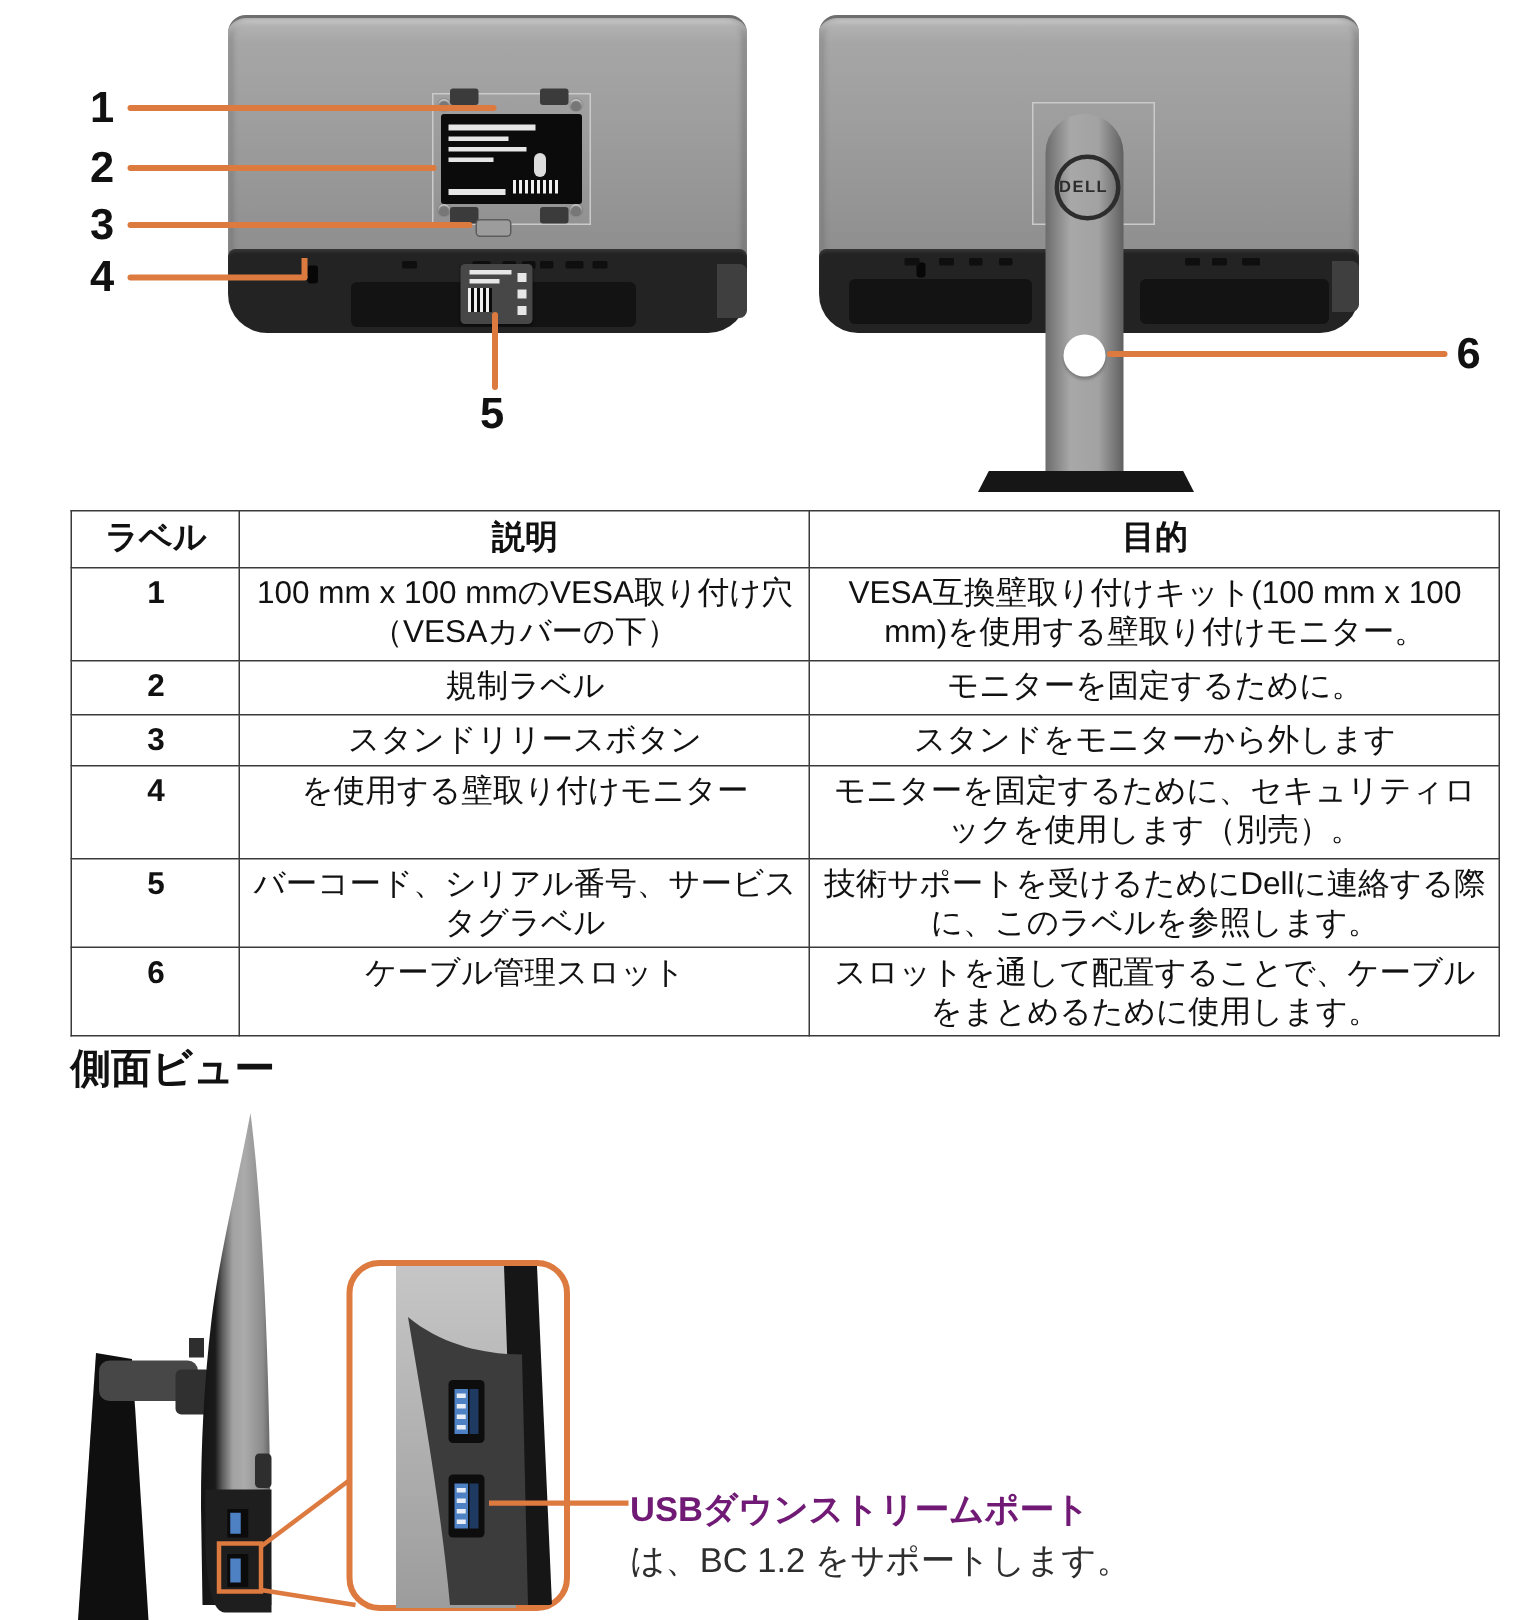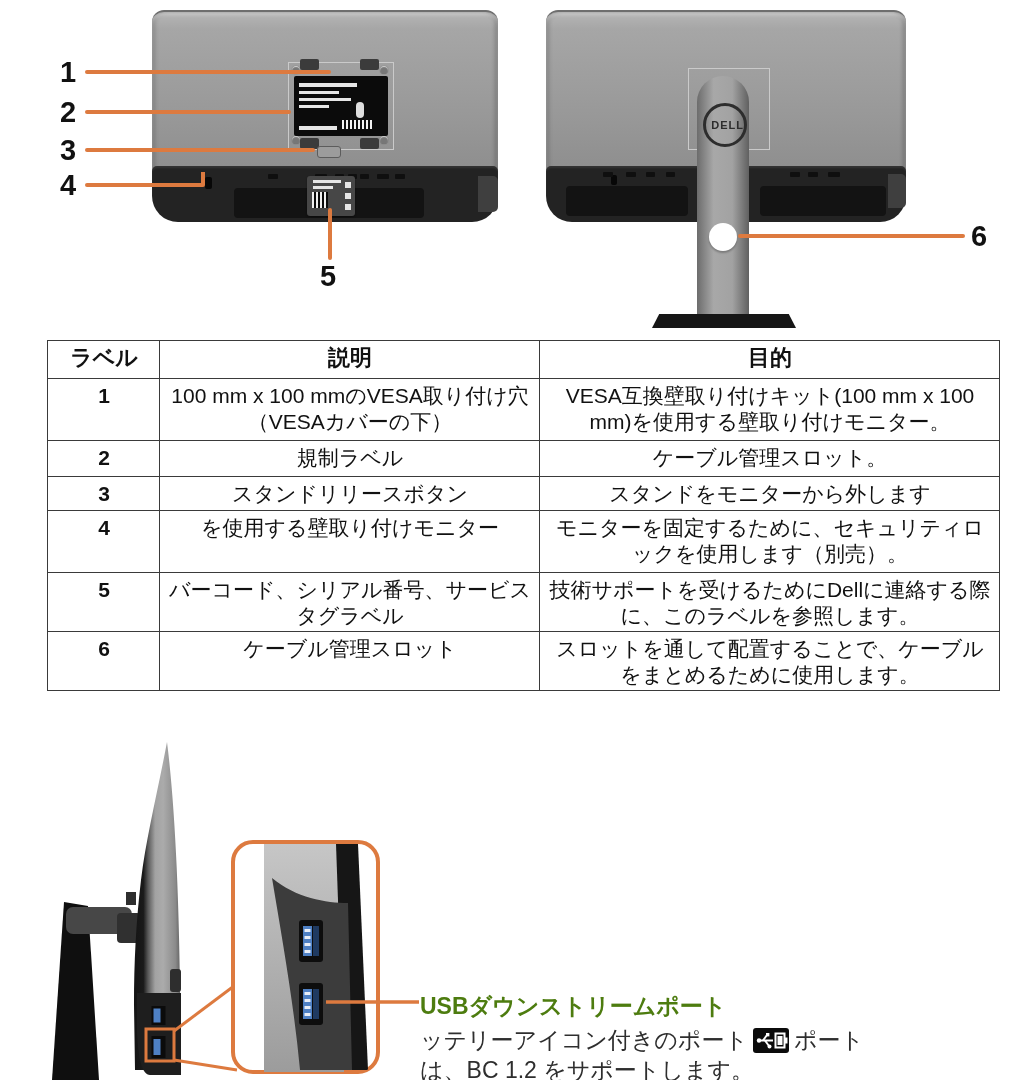--- a/index.html
+++ b/index.html
@@ -29,34 +29,34 @@
     box-shadow:inset 0 1px 1px rgba(255,255,255,.7),0 0 1px #555;}
   .vtab{position:absolute;width:19px;height:11px;background:#3b3b3b;border-radius:2px;}
   .reg-label{position:absolute;background:#0b0b0b;border-radius:2px;}
   .wmark{position:absolute;background:#e6e6e6;}
   .barcode{position:absolute;background:repeating-linear-gradient(90deg,#f0f0f0 0 2px,#0b0b0b 2px 4px);}
   .release-btn{position:absolute;background:#9c9c9c;border:1px solid #5c5c5c;border-radius:3px;}
   .svc-label{position:absolute;background:#474747;border-radius:3px;box-shadow:0 1px 2px rgba(0,0,0,.4);}
   .stand-col{position:absolute;background:linear-gradient(90deg,#6c6c6c 0%,#a8a8a8 32%,#a2a2a2 68%,#606060 100%);
     border-radius:26px 26px 0 0;}
   .dell-logo{position:absolute;width:38px;height:38px;border:3px solid #2d2d2d;border-radius:50%;
-    display:flex;align-items:center;justify-content:flex-end;font-weight:bold;font-size:11px;
+    display:flex;align-items:center;justify-content:flex-start;font-weight:bold;font-size:11px;
     color:#2d2d2d;letter-spacing:1px;}
   .cable-hole{position:absolute;width:28px;height:28px;border-radius:50%;background:#ffffff;
     box-shadow:0 2px 2px rgba(0,0,0,.25);}
   .stand-base{position:absolute;background:#161616;clip-path:polygon(5% 0,95% 0,100% 100%,0 100%);}
   
   .spec-table{position:absolute;left:47px;top:340px;width:953px;border-collapse:collapse;
     table-layout:fixed;font-size:21px;color:#111;}
   .spec-table th,.spec-table td{border:1px solid #3a3a3a;vertical-align:top;text-align:center;
     padding:4px 8px 2px 9px;line-height:26px;overflow:hidden;}
   .spec-table th{font-weight:bold;font-size:22px;}
   
   .section-heading{position:absolute;left:47px;top:694px;font-size:27px;font-weight:bold;color:#111;}
-  .usb-label{position:absolute;left:420px;top:991px;font-size:23px;font-weight:bold;color:#4d7c0f;}
+  .usb-label{position:absolute;left:420px;top:991px;font-size:23px;font-weight:bold;color:#701a75;}
   .usb-desc{position:absolute;left:420px;top:1025px;width:580px;font-size:23px;color:#2e2e2e;line-height:30px;}
   .usb-icon{display:inline-block;vertical-align:-5px;margin:0 5px;}
   .sideview-svg{position:absolute;left:40px;top:730px;}
 </style>
 </head>
 <body>
 
 <div class="canvas">
 
   <div class="monitor" style="left:152px;top:10px;width:346px;height:212px;">
@@ -158,21 +158,21 @@
       <th>目的</th>
     </tr>
     <tr style="height:62px">
       <td style="font-weight:bold">1</td>
       <td>100 mm x 100 mmのVESA取り付け穴（VESAカバーの下）</td>
       <td>VESA互換壁取り付けキット(100 mm x 100 mm)を使用する壁取り付けモニター。</td>
     </tr>
     <tr style="height:36px">
       <td style="font-weight:bold">2</td>
       <td>規制ラベル</td>
-      <td>ケーブル管理スロット。</td>
+      <td>モニターを固定するために。</td>
     </tr>
     <tr style="height:34px">
       <td style="font-weight:bold">3</td>
       <td>スタンドリリースボタン</td>
       <td>スタンドをモニターから外します</td>
     </tr>
     <tr style="height:62px">
       <td style="font-weight:bold">4</td>
       <td>を使用する壁取り付けモニター</td>
       <td>モニターを固定するために、セキュリティロックを使用します（別売）。</td>
@@ -183,20 +183,21 @@
       <td>技術サポートを受けるためにDellに連絡する際に、このラベルを参照します。</td>
     </tr>
     <tr style="height:56px">
       <td style="font-weight:bold">6</td>
       <td>ケーブル管理スロット</td>
       <td>スロットを通して配置することで、ケーブルをまとめるために使用します。</td>
     </tr>
   </tbody>
     </table>
 
+  <div class="section-heading">側面ビュー</div>
 
   <svg class="sideview-svg" width="420" height="350" viewBox="40 730 420 350">
     <defs>
       <linearGradient id="bladeG" x1="0" y1="0" x2="1" y2="0">
         <stop offset="0" stop-color="#141414"></stop>
           <stop offset="0.2" stop-color="#1a1a1a"></stop>
         <stop offset="0.3" stop-color="#5a5a5a"></stop>
           <stop offset="0.45" stop-color="#a2a2a2"></stop>
         <stop offset="0.62" stop-color="#ababab"></stop>
           <stop offset="0.88" stop-color="#8b8b8b"></stop>
@@ -250,30 +251,16 @@
       <rect x="304.5" y="992" width="6" height="3" fill="#e8eef8"></rect>
       <rect x="304.5" y="999" width="6" height="3" fill="#e8eef8"></rect>
       <rect x="304.5" y="1006" width="6" height="3" fill="#e8eef8"></rect>
       <rect x="304.5" y="1013" width="6" height="3" fill="#e8eef8"></rect>
     </g>
     <line x1="326" y1="1002" x2="419" y2="1002" stroke="#DD7A3F" stroke-width="3.5"></line>
   </svg>
 
   <div class="usb-label">USBダウンストリームポート</div>
   <div class="usb-desc">
-    <span style="display:block;">
-      <span>ッテリーアイコン付きのポート</span><svg class="usb-icon" width="36" height="25" viewBox="0 0 36 25">
-          <rect x="0" y="0" width="36" height="25" rx="3" fill="#0b0b0b"></rect>
-          <circle cx="6" cy="12.5" r="2.2" fill="#fff"></circle>
-          <line x1="6" y1="12.5" x2="20" y2="12.5" stroke="#fff" stroke-width="2"></line>
-          <line x1="10" y1="12.5" x2="14" y2="7" stroke="#fff" stroke-width="2"></line>
-          <rect x="13" y="5" width="3.4" height="3.4" fill="#fff"></rect>
-          <line x1="12" y1="12.5" x2="16" y2="18" stroke="#fff" stroke-width="2"></line>
-          <circle cx="16.5" cy="18.5" r="2" fill="#fff"></circle>
-          <rect x="22.5" y="5.5" width="9" height="14" fill="none" stroke="#fff" stroke-width="2"></rect>
-          <rect x="31.5" y="9.5" width="3" height="6" fill="#fff"></rect>
-          <rect x="24.5" y="8" width="5" height="9" fill="#fff"></rect>
-        </svg><span>ポート</span>
-    </span>
     <span style="display:block;">は、BC 1.2 をサポートします。</span>
   </div>
 
 </div>
 
 </body></html>

